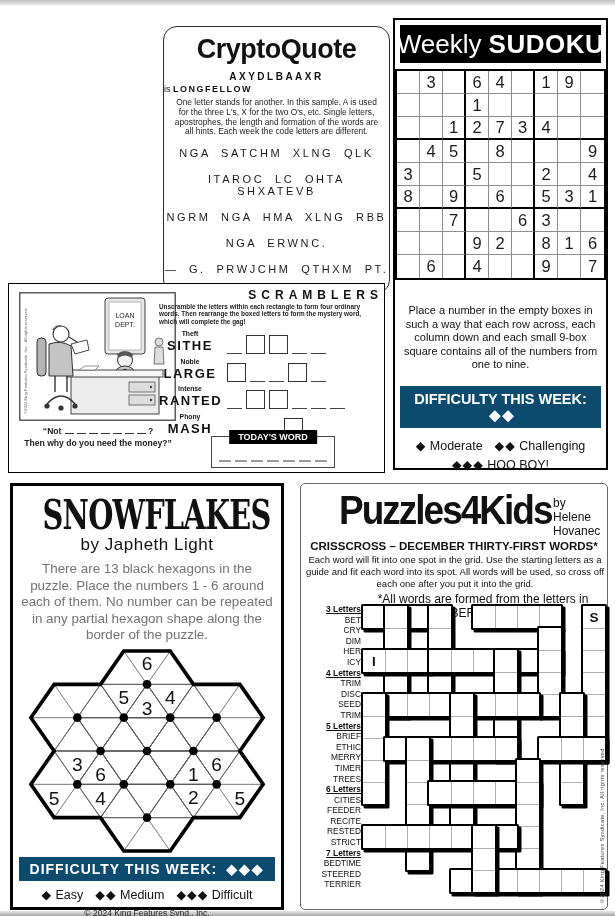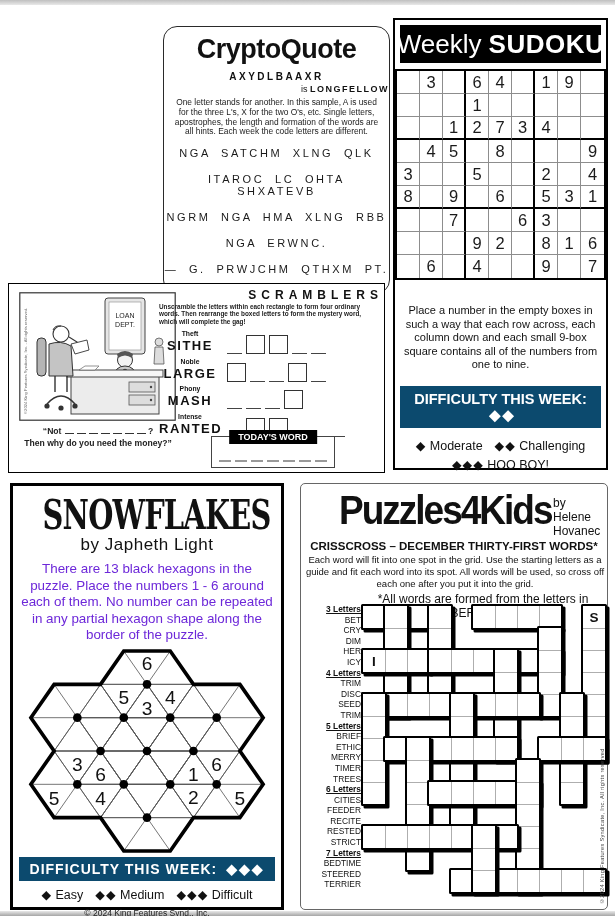--- a/index.html
+++ b/index.html
@@ -4,21 +4,21 @@
 <style>
   html,body{margin:0;padding:0;background:#fff;}
   body{width:615px;height:916px;position:relative;font-family:"Liberation Sans",sans-serif;color:#111;overflow:hidden;}
   .panel{position:absolute;background:#fff;box-sizing:border-box;}
   .edge-strip{position:absolute;left:0;width:615px;}
 
   
   #crypto{left:163px;top:26px;width:227px;height:268px;border:1.5px solid #2a2a2a;border-radius:14px;}
   .cq-title{text-align:center;font-weight:bold;font-size:27px;margin-top:7px;letter-spacing:-0.5px;}
   .cq-sample-cipher{text-align:center;font-weight:bold;font-size:10px;letter-spacing:2.5px;margin-top:6px;}
-  .cq-sample-is{text-align:right;font-size:9px;margin-top:2px;}
+  .cq-sample-is{text-align:left;font-size:9px;margin-top:2px;}
   .cq-sample-is b{font-weight:bold;letter-spacing:1.5px;}
   .cq-instructions{text-align:center;font-size:8.4px;line-height:9.8px;margin:4px 10px 0 10px;color:#222;}
   #cipher-lines{margin-top:10px;}
   .cipher-line{text-align:center;font-size:11px;letter-spacing:2.6px;word-spacing:5px;margin-bottom:14px;color:#1a1a1a;}
   .cq-copyright{text-align:center;font-size:7px;color:#333;margin-top:2px;}
 
   
   #sudoku{left:393px;top:18px;width:215px;height:452px;border:2px solid #000;}
   .sud-header{background:#000;color:#fff;margin:5px;height:38px;display:flex;align-items:center;justify-content:center;font-size:26px;}
   .sud-header .reg{font-weight:400;margin-right:7px;}
@@ -55,21 +55,21 @@
   .slot-box{width:19px;height:19px;border:1.6px solid #333;box-sizing:border-box;}
   #tw-wrap{position:absolute;left:202px;top:152px;width:122px;height:30px;border:1px solid #444;}
   #tw-label{position:absolute;left:50%;top:-7px;transform:translateX(-50%);background:#000;color:#fff;font-size:9px;font-weight:bold;padding:2px 9px;white-space:nowrap;}
   #tw-blanks{position:absolute;left:0;bottom:5px;width:100%;display:flex;justify-content:center;gap:4px;}
   .tw-blank{width:12px;height:1.6px;background:#999;}
 
   
   #snowflakes{left:10px;top:483px;width:274px;height:427px;border:3px solid #000;}
   .sf-title{text-align:center;font-family:"DejaVu Serif",serif;font-weight:bold;font-size:37px;margin-top:4px;transform:scale(0.78,1.12);transform-origin:center top;letter-spacing:-1px;}
   .sf-byline{text-align:center;font-size:17px;margin-top:1px;letter-spacing:0.5px;}
-  .sf-instructions{text-align:center;font-size:13.4px;line-height:16.6px;margin:6px 6px 0 6px;color:#6d28d9;}
+  .sf-instructions{text-align:center;font-size:13.4px;line-height:16.6px;margin:6px 6px 0 6px;color:#737373;}
   #sf-svg{display:block;margin:3px auto 0 auto;}
   #sf-diff{margin:2px 6px 0 6px;font-size:14px;padding:4px 0;letter-spacing:1px;}
   #sf-leg{margin-top:6px;font-size:12.5px;}
   .sf-copyright{text-align:center;font-size:8.5px;color:#222;margin-top:6px;}
 
   
   #p4k{left:300px;top:483px;width:308px;height:427px;border:1px solid #666;border-radius:5px;}
   .p4k-title{position:absolute;left:38px;top:4px;font-size:37px;font-weight:bold;letter-spacing:-2px;transform:scaleY(1.08);transform-origin:left top;}
   .p4k-byline{position:absolute;left:252px;top:12px;width:52px;font-size:12px;line-height:14px;}
   .p4k-subtitle{position:absolute;left:0;top:56px;width:100%;text-align:center;font-weight:bold;font-size:11.5px;}
@@ -278,39 +278,39 @@
           <div class="scr-word">LARGE</div>
           <div class="scr-slots">
             <div class="slot-box"></div>
             <div class="slot-blank"></div>
             <div class="slot-blank"></div>
             <div class="slot-box"></div>
             <div class="slot-blank"></div>
           </div>
         </div>
         <div class="scr-row">
+          <div class="scr-clue">Intense</div>
+          <div class="scr-word">RANTED</div>
+          <div class="scr-slots">
+            <div class="slot-blank"></div>
+            <div class="slot-box"></div>
+            <div class="slot-box"></div>
+            <div class="slot-blank"></div>
+            <div class="slot-blank"></div>
+            <div class="slot-blank"></div>
+          </div>
+        </div>
+        <div class="scr-row">
           <div class="scr-clue">Phony</div>
           <div class="scr-word">MASH</div>
           <div class="scr-slots">
             <div class="slot-blank"></div>
             <div class="slot-blank"></div>
             <div class="slot-blank"></div>
             <div class="slot-box"></div>
-          </div>
-        </div>
-        <div class="scr-row">
-          <div class="scr-clue">Intense</div>
-          <div class="scr-word">RANTED</div>
-          <div class="scr-slots">
-            <div class="slot-blank"></div>
-            <div class="slot-box"></div>
-            <div class="slot-box"></div>
-            <div class="slot-blank"></div>
-            <div class="slot-blank"></div>
-            <div class="slot-blank"></div>
           </div>
         </div>
       </div>
   </div>
   <div id="tw-wrap">
     <div id="tw-label">TODAY'S WORD</div>
     <div id="tw-blanks">
         <div class="tw-blank"></div>
         <div class="tw-blank"></div>
         <div class="tw-blank"></div>

